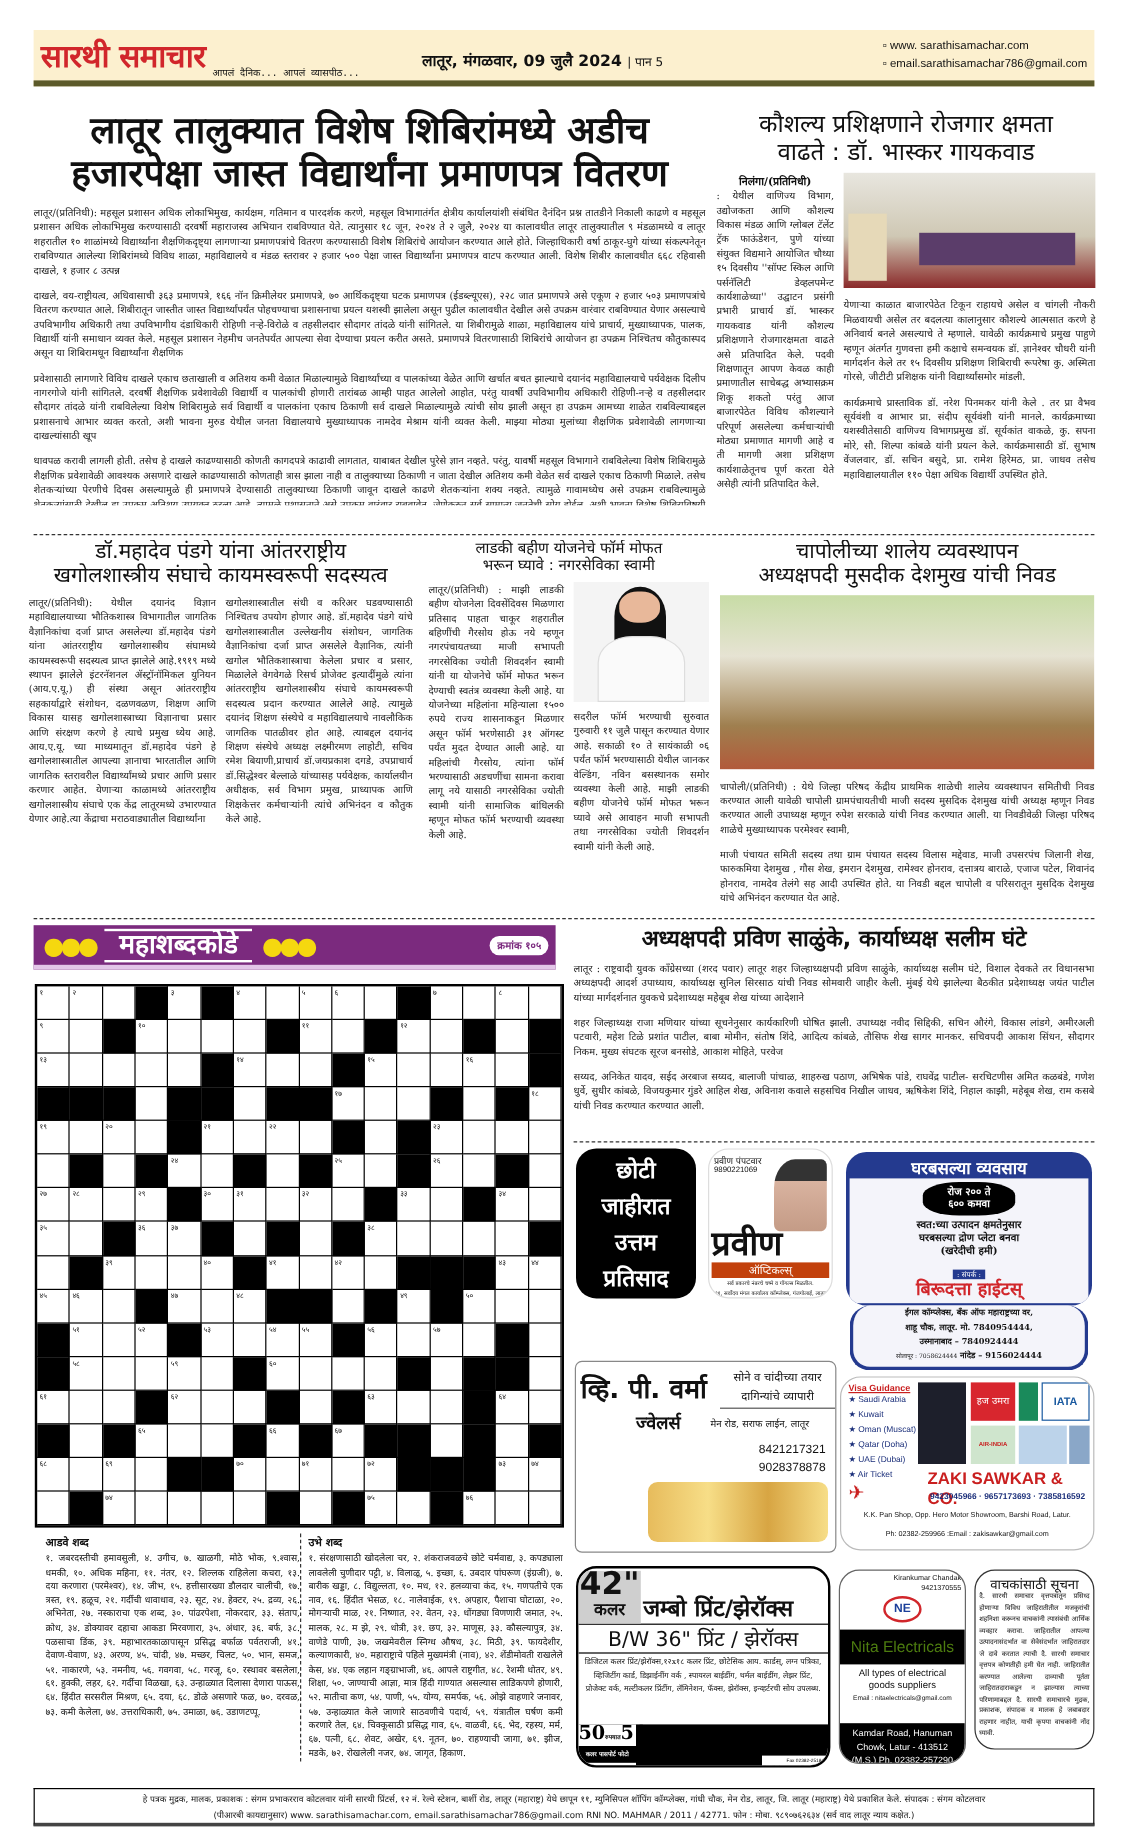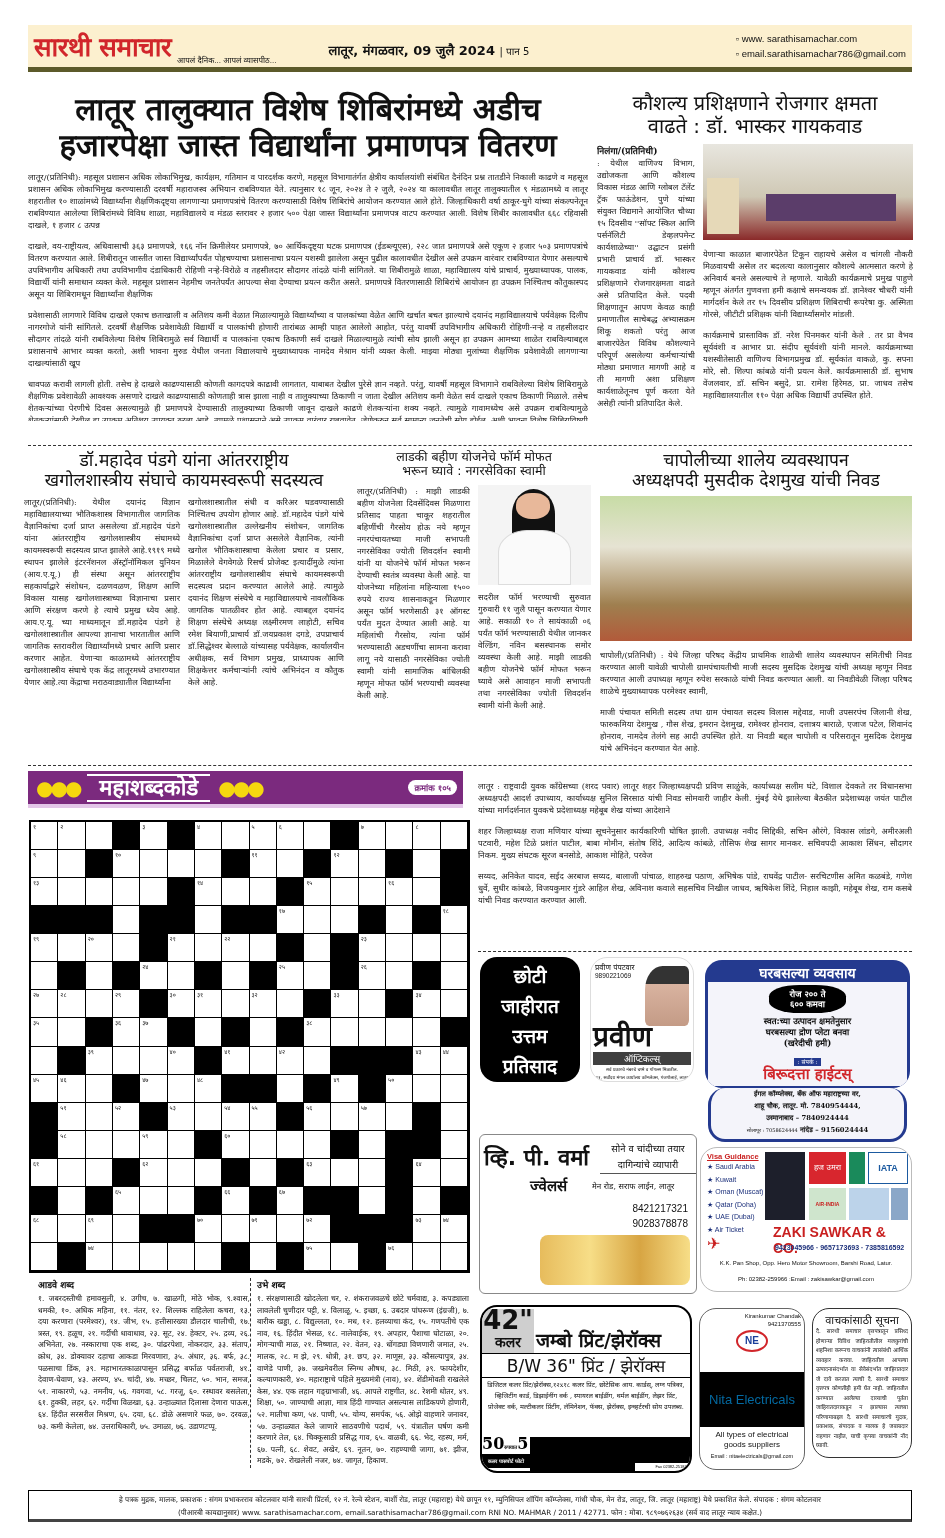--- a/index.html
+++ b/index.html
@@ -1,20 +1,20 @@
 <!DOCTYPE html>
 <html><head>
 <meta charset="utf-8">
 <style>
   * { box-sizing: border-box; margin: 0; padding: 0; }
   body { width: 945px; height: 1538px; background: #fff; font-family: "DejaVu Serif", serif; color: #111; position: relative; overflow: hidden; }
   .abs { position: absolute; }
   .masthead { left: 28px; top: 25px; width: 884px; height: 47px; background: #fcf0cf; border-bottom: 5px solid #5c5a2a; display: flex; align-items: center; }
   .masthead .logo { color: #d1262b; font-family: "DejaVu Sans", sans-serif; font-weight: bold; font-size: 26px; margin-left: 6px; letter-spacing: -0.5px; }
-  .masthead .tagline { font-family: Liberation Sans, sans-serif; font-size: 8px; margin-left: 6px; margin-top: 27px; }
+  .masthead .tagline { font-family: Liberation Mono, monospace; font-size: 8px; margin-left: 6px; margin-top: 27px; }
   .masthead .dateline { font-family: "DejaVu Sans", sans-serif; font-size: 13px; font-weight: bold; margin-left: 52px; margin-top: 8px; }
   .masthead .contact { font-family: "Liberation Sans", sans-serif; font-size: 9.5px; margin-left: auto; margin-right: 6px; line-height: 15px; }
   .headline { font-family: "DejaVu Sans", sans-serif; font-weight: bold; text-align: center; line-height: 1.15; }
   .body-text { font-size: 8.2px; line-height: 12px; text-align: justify; color: #222; }
   .cols { display: flex; gap: 9px; flex-direction: column; }
   .cols > div { flex: 1; }
   .dotline { border-top: 1px dashed #333; height: 0; }
   .photo { background: linear-gradient(180deg,#e8e6df 0%,#cfc8b4 55%,#8a2a2a 100%); position: relative; overflow: hidden; }
   .photo .table { position: absolute; left: 30%; right: 8%; top: 52%; height: 28%; background: #5b3d6a; }
   .photo .podium { position: absolute; left: 2%; width: 15%; top: 35%; bottom: 6%; background: #e6d9b8; }
@@ -63,21 +63,21 @@
   </div>
 </div>
 
 <div class="abs" style="left:597px;top:92px;width:316px;height:348px;overflow:hidden;">
   <div class="headline" style="font-size:20px;font-weight:normal;">
     <div>कौशल्य प्रशिक्षणाने रोजगार क्षमता</div>
     <div>वाढते : डॉ. भास्कर गायकवाड</div>
   </div>
   <div style="display:flex;gap:8px;margin-top:6px;">
     <div style="width:98px;">
-      <div style="font-size:9px;font-weight:bold;">निलंगा/(प्रतिनिधी)</div>
+      <div style="font-size:9px;font-weight:bold;text-align:center;">निलंगा/(प्रतिनिधी)</div>
       <div class="body-text">: येथील वाणिज्य विभाग, उद्योजकता आणि कौशल्य विकास मंडळ आणि ग्लोबल टॅलेंट ट्रॅक फाऊंडेशन, पुणे यांच्या संयुक्त विद्यमाने आयोजित चौथ्या १५ दिवसीय ''सॉफ्ट स्किल आणि पर्सनॅलिटी डेव्हलपमेन्ट कार्यशाळेच्या'' उद्घाटन प्रसंगी प्रभारी प्राचार्य डॉ. भास्कर गायकवाड यांनी कौशल्य प्रशिक्षणाने रोजगारक्षमता वाढते असे प्रतिपादित केले. पदवी शिक्षणातून आपण केवळ काही प्रमाणातील साचेबद्ध अभ्यासक्रम शिकू शकतो परंतु आज बाजारपेठेत विविध कौशल्याने परिपूर्ण असलेल्या कर्मचाऱ्यांची मोठ्या प्रमाणात मागणी आहे व ती मागणी अशा प्रशिक्षण कार्यशाळेतूनच पूर्ण करता येते असेही त्यांनी प्रतिपादित केले.</div>
     </div>
     <div style="flex:1;">
       <div class="photo" style="height:96px;">
         <div class="podium"></div>
         <div class="table"></div>
       </div>
       <div class="cols" style="margin-top:8px;">
         <div class="body-text">येणाऱ्या काळात बाजारपेठेत टिकून राहायचे असेल व चांगली नौकरी मिळवायची असेल तर बदलत्या कालानुसार कौशल्ये आत्मसात करणे हे अनिवार्य बनले असल्याचे ते म्हणाले. यावेळी कार्यक्रमाचे प्रमुख पाहुणे म्हणून अंतर्गत गुणवत्ता हमी कक्षाचे समन्वयक डॉ. ज्ञानेश्वर चौधरी यांनी मार्गदर्शन केले तर १५ दिवसीय प्रशिक्षण शिबिराची रूपरेषा कु. अस्मिता गोरसे, जीटीटी प्रशिक्षक यांनी विद्यार्थ्यांसमोर मांडली.</div>
         <div class="body-text">कार्यक्रमाचे प्रास्ताविक डॉ. नरेश पिनमकर यांनी केले . तर प्रा वैभव सूर्यवंशी व आभार प्रा. संदीप सूर्यवंशी यांनी मानले. कार्यक्रमाच्या यशस्वीतेसाठी वाणिज्य विभागप्रमुख डॉ. सूर्यकांत वाकळे, कु. सपना मोरे, सौ. शिल्पा कांबळे यांनी प्रयत्न केले. कार्यक्रमासाठी डॉ. सुभाष वेंजलवार, डॉ. सचिन बसुदे, प्रा. रामेश हिरेमठ, प्रा. जाधव तसेच महाविद्यालयातील ११० पेक्षा अधिक विद्यार्थी उपस्थित होते.</div>
@@ -406,20 +406,21 @@
   <div class="clues" style="height:190px;overflow:hidden;">१. जबरदस्तीची हमावसुली, ४. उगीच, ७. खाळगी, मोठे भोक, ९.श्वास, धमकी, १०. अधिक महिना, ११. नंतर, १२. शिल्लक राहिलेला कचरा, १३. दया करणारा (परमेश्वर), १४. जीभ, १५. हत्तीसारख्या डौलदार चालीची, १७. त्रस्त, १९. हळूच, २१. गर्दीची धावाधाव, २३. सूट, २४. हेक्टर, २५. द्रव्य, २६. अभिनेता, २७. नस्काराचा एक शब्द, ३०. पांढरपेशा, नोकरदार, ३३. संताप, क्रोध, ३४. डोक्यावर दहाचा आकडा मिरवणारा, ३५. अंधार, ३६. बर्फ, ३८. पळसाचा डिंक, ३९. महाभारतकाळापासून प्रसिद्ध बर्फाळ पर्वतराजी, ४१. देवाण-घेवाण, ४३. अरण्य, ४५. चांदी, ४७. मच्छर, चिलट, ५०. भान, समज, ५१. नाकारणे, ५३. नमनीय, ५६. गवगवा, ५८. गरजू, ६०. रस्थावर बसलेला, ६१. हुक्की, लहर, ६२. गर्दीचा विळखा, ६३. उन्हाळ्यात दिलासा देणारा पाऊस, ६४. हिंदीत सरसरील मिश्रण, ६५. दया, ६८. डोळे असणारे फळ, ७०. दरवळ, ७३. कमी केलेला, ७४. उत्तराधिकारी, ७५. उमाळा, ७६. उडाणटप्पू.</div>
 </div>
 <div class="abs" style="left:250px;top:1278px;width:0;height:190px;border-left:1px dashed #333;"></div>
 <div class="abs" style="left:257px;top:1278px;width:212px;">
   <div class="clues-h">उभे शब्द</div>
   <div class="clues" style="height:190px;overflow:hidden;">१. संरक्षणासाठी खोदलेला चर, २. शंकराजवळचे छोटे चर्मवाद्य, ३. कपड्याला लावलेली चुणीदार पट्टी, ४. विलाळू, ५. इच्छा, ६. उबदार पांघरूण (इंग्रजी), ७. बारीक खड्डा, ८. विद्युल्लता, १०. मध, १२. हलव्याचा कंद, १५. गणपतीचे एक नाव, १६. हिंदीत भेसळ, १८. नालेवाईक, १९. अपहार, पैशाचा घोटाळा, २०. मोगऱ्याची माळ, २१. निष्णात, २२. वेतन, २३. धोंगड्या विणणारी जमात, २५. मालक, २८. म झे, २९. धोत्री, ३१. छप, ३२. माणूस, ३३. कौसल्यापुत्र, ३४. वाणेडे पाणी, ३७. जखमेवरील स्निग्ध औषध, ३८. मिठी, ३९. फायदेशीर, कल्याणकारी, ४०. महाराष्ट्राचे पहिले मुख्यमंत्री (नाव), ४२. शेंडीमोवती राखलेले केस, ४४. एक लहान गङ्ग्राभाजी, ४६. आपले राष्ट्रगीत, ४८. रेशमी धोतर, ४९. शिक्षा, ५०. जाण्याची आज्ञा, मात्र हिंदी गाण्यात असल्यास लाडिकपणे होणारी, ५२. मातीचा कण, ५४. पाणी, ५५. योग्य, समर्पक, ५६. ओझे वाहणारे जनावर, ५७. उन्हाळ्यात केले जाणारे साठवणीचे पदार्थ, ५९. यंत्रातील घर्षण कमी करणारे तेल, ६४. चिक्कूसाठी प्रसिद्ध गाव, ६५. वाळवी, ६६. भेद, रहस्य, मर्म, ६७. पत्नी, ६८. शेवट, अखेर, ६९. नूतन, ७०. राहण्याची जागा, ७१. झीज, मडके, ७२. रोखलेली नजर, ७४. जागृत, हिकाण.</div>
 </div>
 
 <div class="abs" style="left:478px;top:772px;width:434px;height:175px;overflow:hidden;">
   <div class="headline" style="font-size:18.5px;">
+    <div>अध्यक्षपदी प्रविण साळुंके, कार्याध्यक्ष सलीम घंटे</div>
   </div>
   <div class="cols" style="margin-top:8px;">
     <div class="body-text">लातूर : राष्ट्रवादी युवक कॉंग्रेसच्या (शरद पवार) लातूर शहर जिल्हाध्यक्षपदी प्रविण साळुंके, कार्याध्यक्ष सलीम घंटे, विशाल देवकते तर विधानसभा अध्यक्षपदी आदर्श उपाध्याय, कार्याध्यक्ष सुनिल सिरसाठ यांची निवड सोमवारी जाहीर केली. मुंबई येथे झालेल्या बैठकीत प्रदेशाध्यक्ष जयंत पाटील यांच्या मार्गदर्शनात युवकचे प्रदेशाध्यक्ष महेबूब शेख यांच्या आदेशाने</div>
     <div class="body-text">शहर जिल्हाध्यक्ष राजा मणियार यांच्या सूचनेनुसार कार्यकारिणी घोषित झाली. उपाध्यक्ष नवीद सिद्दिकी, सचिन औरंगे, विकास लांडगे, अमीरअली पटवारी, महेश टिळे प्रशांत पाटील, बाबा मोमीन, संतोष शिंदे, आदित्य कांबळे, तौसिफ शेख सागर मानकर. सचिवपदी आकाश सिंधन, सौदागर निकम. मुख्य संघटक सूरज बनसोडे, आकाश मोहिते, परवेज</div>
     <div class="body-text">सय्यद, अनिकेत यादव, सईद अरबाज सय्यद, बालाजी पांचाळ, शाहरुख पठाण, अभिषेक पांडे, राघवेंद्र पाटील- सरचिटणीस अमित कळबंडे, गणेश धुर्वे, सुधीर कांबळे, विजयकुमार गुंडरे आहिल शेख, अविनाश कवाले सहसचिव निखील जाधव, ऋषिकेश शिंदे, निहाल काझी, महेबूब शेख, राम कसबे यांची निवड करण्यात करण्यात आली.</div>
   </div>
 </div>
 
 <div class="abs dotline" style="left:478px;top:951px;width:434px;"></div>
 
@@ -428,21 +429,21 @@
   <div>जाहीरात</div>
   <div>उत्तम</div>
   <div>प्रतिसाद</div>
 </div>
 
 <div class="ad" style="left:590px;top:957px;width:104px;height:125px;border:1px solid #ddd;background:#fff;">
   <div style="font-size:7.5px;padding:4px 0 0 4px;">प्रवीण पंपटवार</div>
   <div style="font-size:6.5px;padding-left:4px;" class="sans">9890221069</div>
   <div style="position:absolute;right:4px;top:8px;width:44px;height:60px;background:linear-gradient(180deg,#333 0%,#333 30%,#d9b3a0 30%,#c49b86 100%);border-radius:40% 10% 10% 10%;"></div>
   <div style="position:absolute;left:2px;top:58px;font-size:28px;font-weight:bold;font-family:'DejaVu Sans',sans-serif;">प्रवीण</div>
-  <div style="position:absolute;left:2px;right:2px;top:94px;background:#404040;color:#fff;text-align:center;font-size:9px;font-family:'DejaVu Sans',sans-serif;">ऑप्टिकल्स्</div>
+  <div style="position:absolute;left:2px;right:2px;top:94px;background:#c2410c;color:#fff;text-align:center;font-size:9px;font-family:'DejaVu Sans',sans-serif;">ऑप्टिकल्स्</div>
   <div style="position:absolute;left:2px;right:2px;top:108px;font-size:4.5px;text-align:center;">सर्व प्रकारचे नंबरचे चष्मे व गॉगल्स मिळतील.</div>
   <div style="position:absolute;left:2px;right:2px;top:116px;font-size:4.5px;text-align:center;">११, सर्वोदय मंगल कार्यालय कॉम्प्लेक्स, गंजगोलाई, लातूर</div>
 </div>
 
 <div class="ad" style="left:705px;top:960px;width:205px;height:128px;background:#243a8f;padding:3px;">
   <div style="color:#fff;text-align:center;font-weight:bold;font-size:14px;font-family:'DejaVu Serif',serif;">घरबसल्या व्यवसाय</div>
   <div style="background:#f4f4fa;height:104px;text-align:center;position:relative;">
     <div style="display:inline-block;background:#000;color:#fff;font-size:8.5px;font-weight:bold;padding:4px 20px;border-radius:40%;margin-top:3px;line-height:10px;">
       <div>रोज २०० ते</div>
       <div>६०० कमवा</div>
@@ -526,21 +527,21 @@
     </div>
   </div>
 </div>
 
 <div class="ad" style="left:699px;top:1308px;width:106px;height:162px;border:1px solid #666;background:#fff;text-align:center;">
   <div style="font-size:6px;text-align:right;padding:3px 3px 0 0;line-height:8px;" class="sans">
     <div>Kirankumar Chandak</div>
     <div>9421370555</div>
   </div>
   <div style="margin:2px auto 0;width:32px;height:22px;border:2px solid #d1262b;border-radius:50%;color:#1b3f9a;font-size:10px;font-weight:bold;line-height:18px;" class="sans">NE</div>
-  <div style="background:#000;color:#0369a1;font-size:13px;margin-top:20px;padding:20px 0;" class="sans">Nita Electricals</div>
+  <div style="background:#000;color:#4d7c0f;font-size:13px;margin-top:6px;padding:7px 0;" class="sans">Nita Electricals</div>
   <div style="font-size:8px;line-height:10px;padding:3px 6px;" class="sans">All types of electrical goods suppliers</div>
   <div style="font-size:5.5px;" class="sans">Email : nitaelectricals@gmail.com</div>
   <div style="background:#000;color:#fff;font-size:7.5px;line-height:11px;margin-top:17px;padding:3px 0;" class="sans">
     <div>Kamdar Road, Hanuman</div>
     <div>Chowk, Latur - 413512</div>
     <div>(M.S.) Ph. 02382-257290</div>
   </div>
 </div>
 
 <div class="ad" style="left:812px;top:1308px;width:100px;height:150px;border:1px solid #333;background:#fff;padding:3px;">

